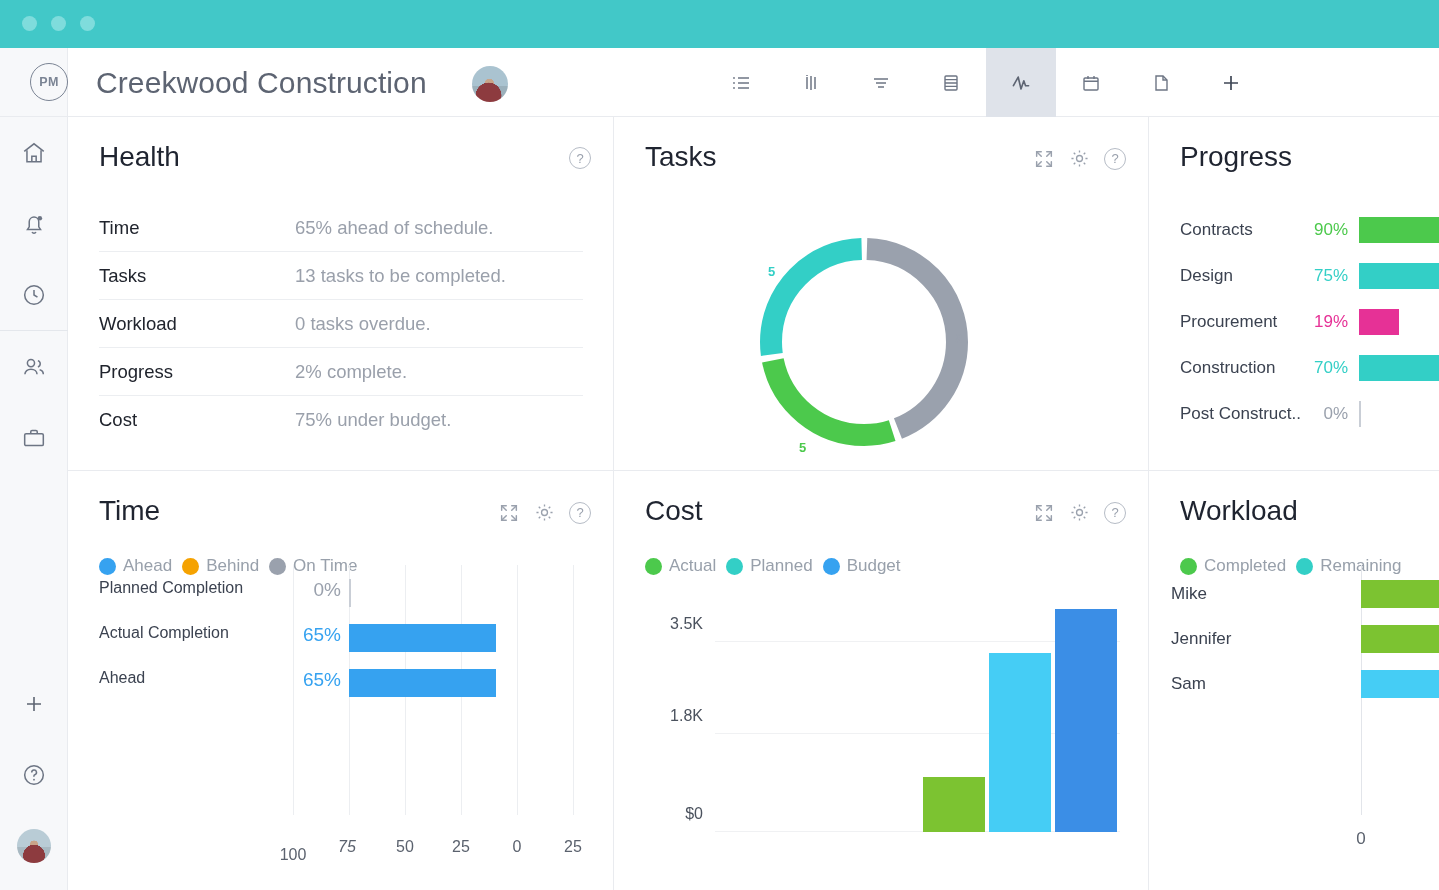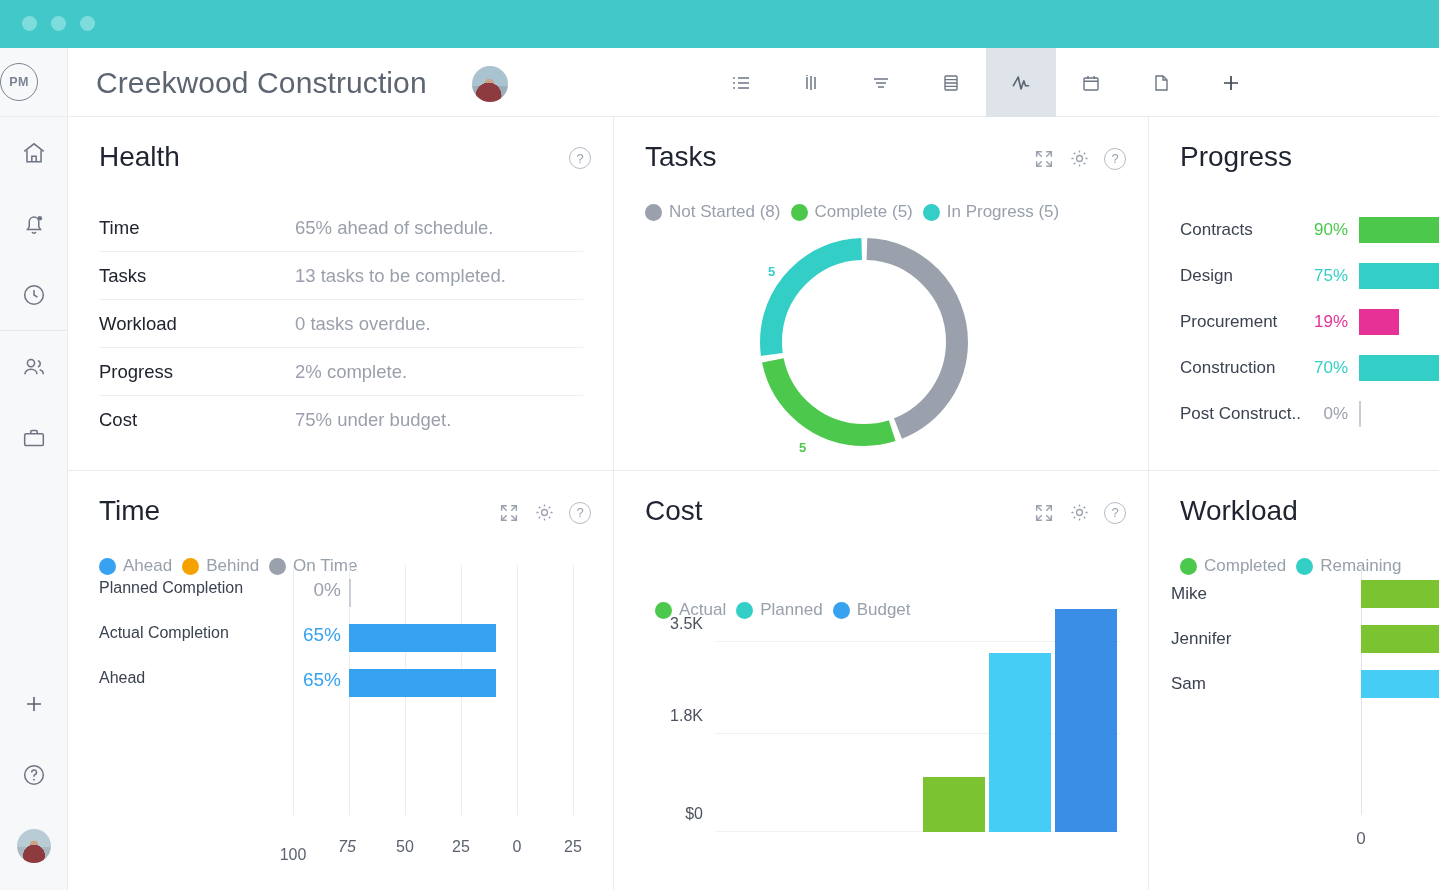--- a/index.html
+++ b/index.html
@@ -19,21 +19,21 @@
   .dots { position:absolute; left:22px; top:16px; display:flex; gap:14px; }
   .dot { width:15px; height:15px; border-radius:50%; background:#7fdcdc; }
 
   
   .rail {
     position:absolute; left:0; top:48px; width:68px; height:842px;
     background:#f7f8fa; border-right:1px solid #e9ebef;
   }
   .rail-logo {
     position:absolute; left:0; top:0; width:68px; height:69px;
-    display:flex; align-items:center; justify-content:flex-start;
+    display:flex; align-items:center; justify-content:flex-end;
     border-bottom:1px solid #e9ebef;
   }
   .pm-logo {
     width:38px; height:38px; border-radius:50%;
     border:1.6px solid #7b8494;
     display:flex; align-items:center; justify-content:center;
     font-size:12.5px; font-weight:bold; color:#7b8494; letter-spacing:.3px;
   }
   .rail-group { position:absolute; left:0; width:68px; }
   .rail-item {
@@ -358,34 +358,20 @@
         </span>
         <span class="tool">
           <svg width="23" height="23" viewBox="0 0 24 24" fill="none" stroke="#9aa1ad" stroke-width="1.4">
             <circle cx="12" cy="12" r="3.1"></circle>
             <path d="M12 3.6v2.2M12 18.2v2.2M20.4 12h-2.2M5.8 12H3.6M18 6l-1.6 1.6M7.6 16.4 6 18M18 18l-1.6-1.6M7.6 7.6 6 6"></path>
           </svg>
         </span>
         <div class="help-circle">?</div>
       </div>
 
-      <div class="legend" style="left:31px; top:85px;">
-        <span class="legend-item">
-          <span class="legend-dot" style="background:#9aa1ad;"></span>
-          <span class="legend-text">Not Started (8)</span>
-        </span>
-        <span class="legend-item">
-          <span class="legend-dot" style="background:#4cc94c;"></span>
-          <span class="legend-text">Complete (5)</span>
-        </span>
-        <span class="legend-item">
-          <span class="legend-dot" style="background:#33cfc6;"></span>
-          <span class="legend-text">In Progress (5)</span>
-        </span>
-      </div>
 
       <div class="donut-wrap">
         <svg width="220" height="220" viewBox="0 0 220 220">
 
           <g transform="rotate(-90 110 110)">
             <circle cx="110" cy="110" r="93" fill="none" stroke="#9aa1ad" stroke-width="22" stroke-dasharray="254 330" stroke-dashoffset="-3"></circle>
             <circle cx="110" cy="110" r="93" fill="none" stroke="#4cc94c" stroke-width="22" stroke-dasharray="156 428" stroke-dashoffset="-263"></circle>
             <circle cx="110" cy="110" r="93" fill="none" stroke="#33cfc6" stroke-width="22" stroke-dasharray="156 428" stroke-dashoffset="-425"></circle>
           </g>
         </svg>
@@ -516,21 +502,21 @@
         </span>
         <span class="tool">
           <svg width="23" height="23" viewBox="0 0 24 24" fill="none" stroke="#9aa1ad" stroke-width="1.4">
             <circle cx="12" cy="12" r="3.1"></circle>
             <path d="M12 3.6v2.2M12 18.2v2.2M20.4 12h-2.2M5.8 12H3.6M18 6l-1.6 1.6M7.6 16.4 6 18M18 18l-1.6-1.6M7.6 7.6 6 6"></path>
           </svg>
         </span>
         <div class="help-circle">?</div>
       </div>
 
-      <div class="legend" style="left:41px; top:85px;margin-top:44px;">
+      <div class="legend" style="left:31px; top:85px;">
         <span class="legend-item">
           <span class="legend-dot" style="background:#4cc94c;"></span>
           <span class="legend-text">Actual</span>
         </span>
         <span class="legend-item">
           <span class="legend-dot" style="background:#33cfc6;"></span>
           <span class="legend-text">Planned</span>
         </span>
         <span class="legend-item">
           <span class="legend-dot" style="background:#36a2f0;"></span>

